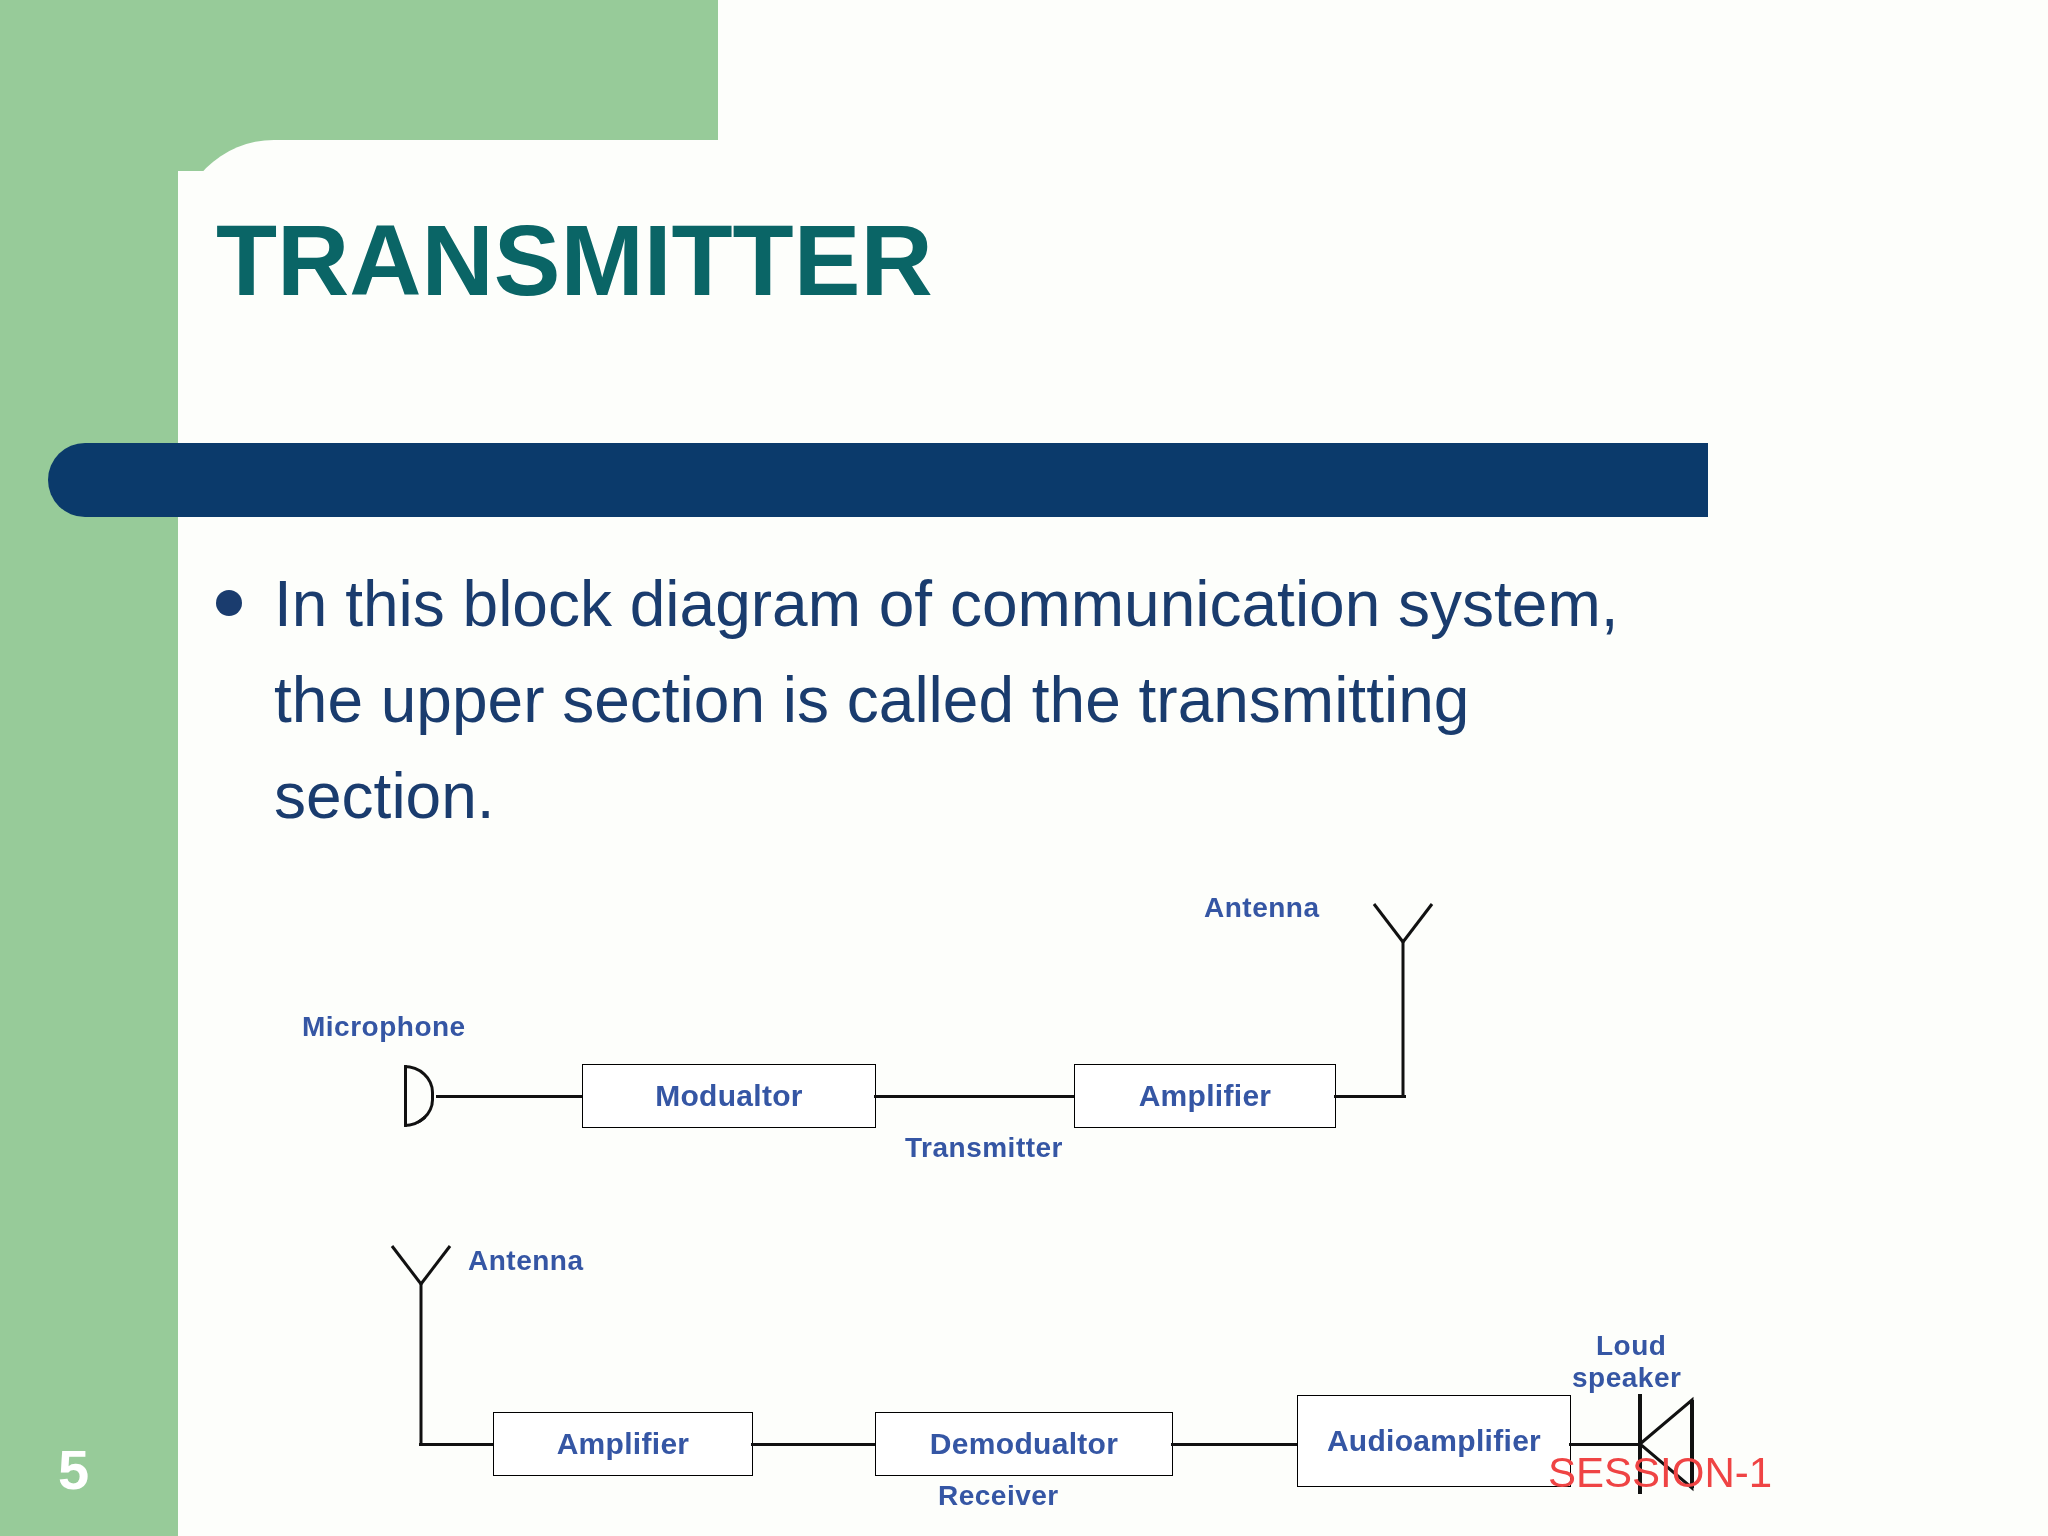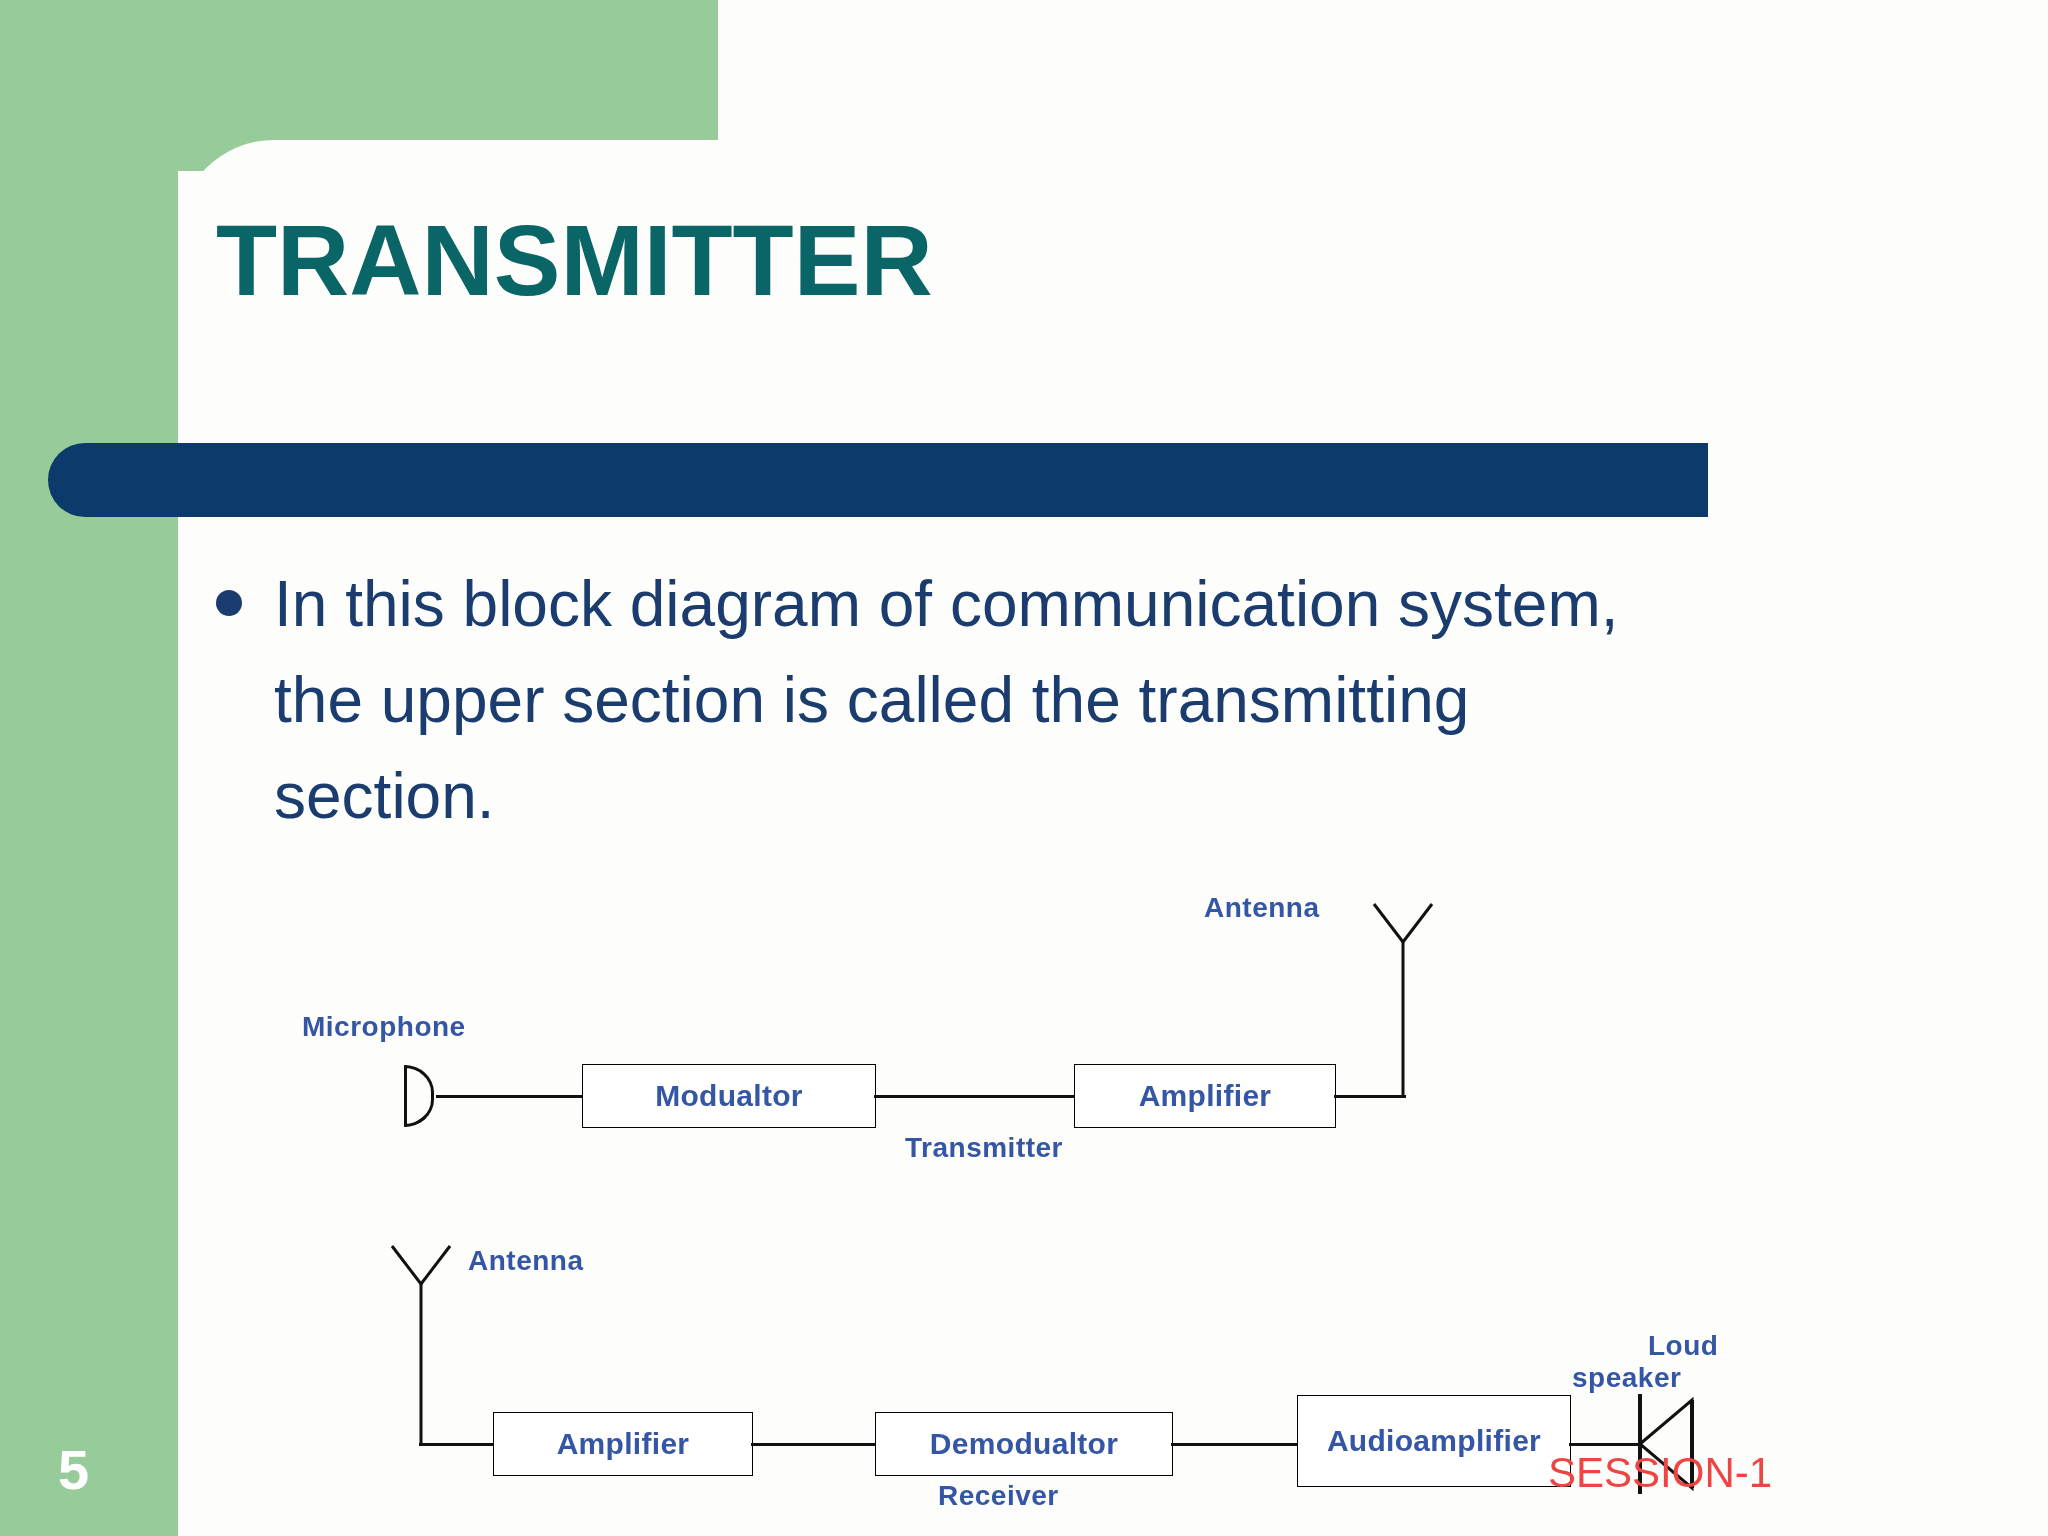--- a/index.html
+++ b/index.html
@@ -214,21 +214,21 @@
 
     <div class="wire h" style="left:1171px; top:1443px; width:126px;"></div>
 
     <div class="dbox" style="left:1297px; top:1395px; width:272px; height:90px; flex-direction:row;">
       <span>Audio</span>
       <span>amplifier</span>
     </div>
 
     <div class="wire h" style="left:1569px; top:1443px; width:70px;"></div>
 
-    <div class="dlabel" style="left:1648px; top:1330px;text-align:right;">Loud</div>
+    <div class="dlabel" style="left:1596px; top:1330px;text-align:right;">Loud</div>
     <div class="dlabel" style="left:1572px; top:1362px;">speaker</div>
 
     <svg class="spk-svg" style="left:1634px; top:1390px;" width="80" height="108" viewBox="0 0 80 108">
       <line x1="6" y1="4" x2="6" y2="104" stroke="#111111" stroke-width="4"></line>
       <polygon points="6,54 58,10 58,98" fill="none" stroke="#111111" stroke-width="3"></polygon>
       <line x1="58" y1="10" x2="58" y2="98" stroke="#111111" stroke-width="4"></line>
     </svg>
 
     <div class="dlabel" style="left:938px; top:1480px;">Receiver</div>
   </div>

